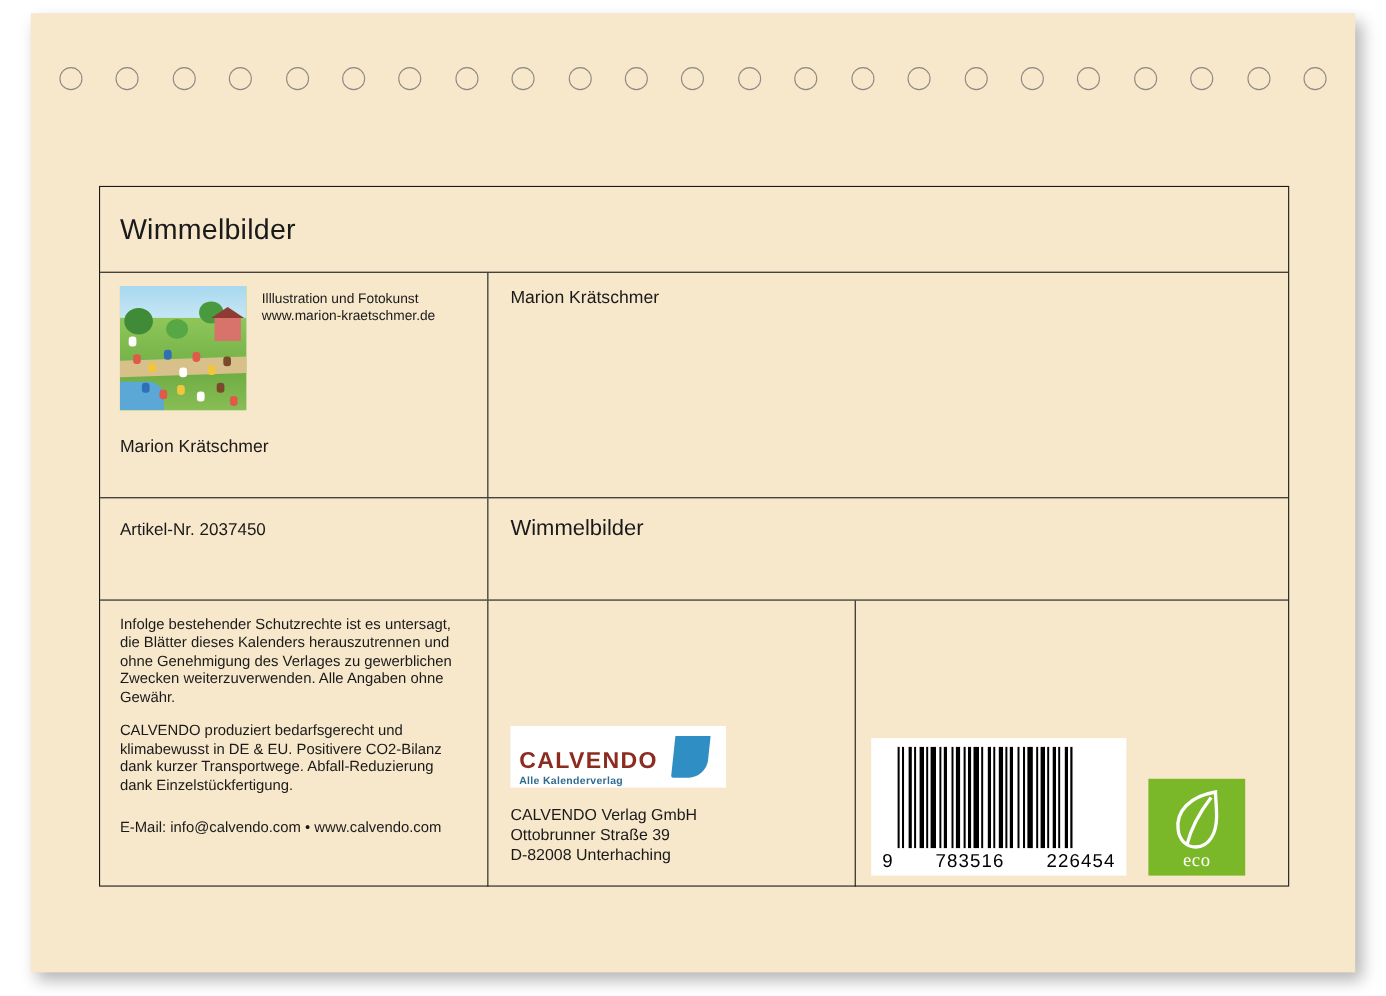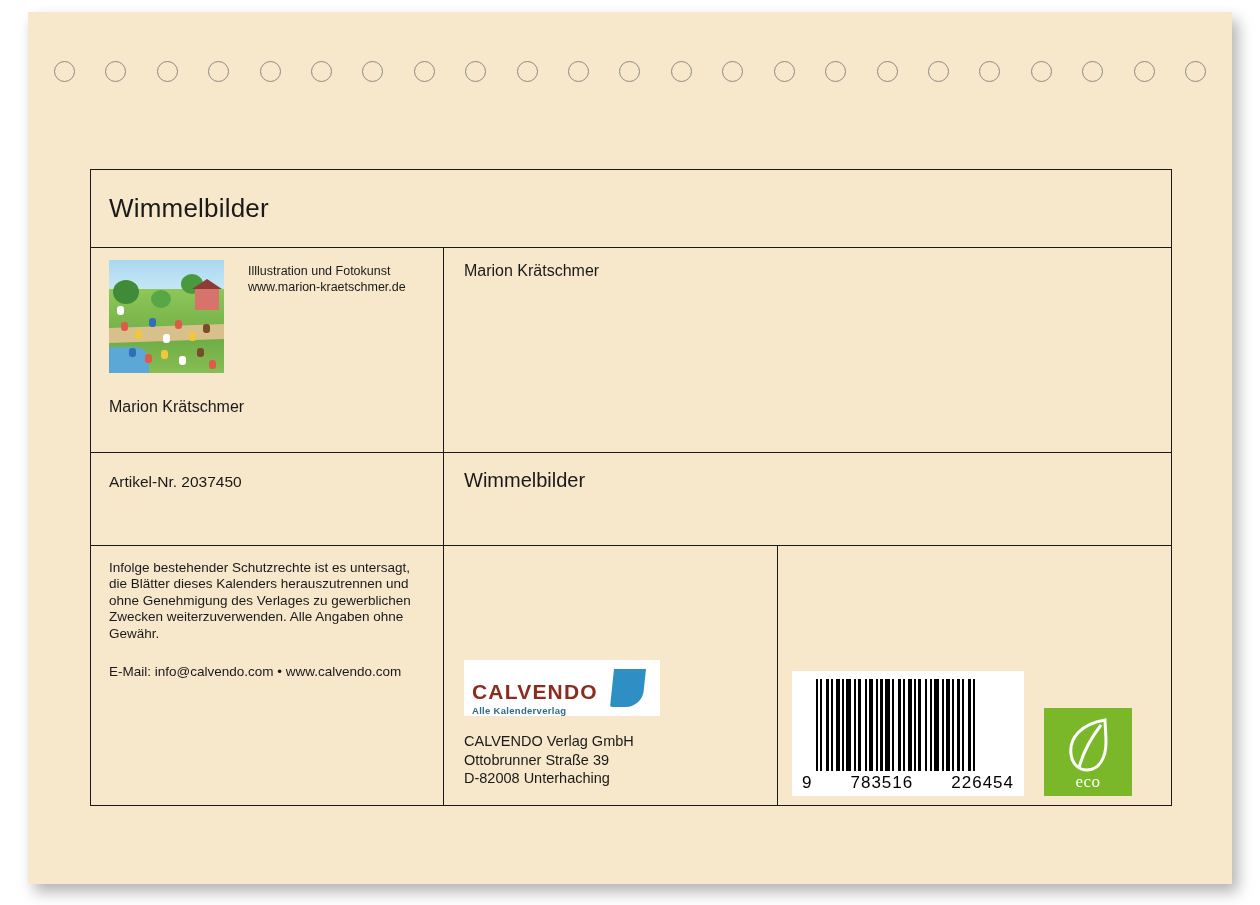--- a/index.html
+++ b/index.html
@@ -92,21 +92,21 @@
     padding: 12px 14px 10px 18px;
     position: relative;
   }
   .cell-right {
     flex: 1;
     box-sizing: border-box;
     padding: 14px 16px 10px 20px;
   }
   #cover-block {
     display: flex;
-    gap: 24px;
+    gap: 14px;
     align-items: flex-start;
   }
   #cover-thumb {
     width: 115px;
     height: 113px;
     flex: 0 0 auto;
     position: relative;
     overflow: hidden;
     border: 0;
     background: #9bd06a;
@@ -400,20 +400,21 @@
         </div>
         <div class="cell-right">
           <div id="product-title">Wimmelbilder</div>
         </div>
       </div>
 
       <div class="row" id="row-legal">
         <div class="cell-left">
           <div id="legal-text">
             <p>Infolge bestehender Schutzrechte ist es untersagt, die Blätter dieses Kalenders herauszutrennen und ohne Genehmigung des Verlages zu gewerblichen Zwecken weiterzuverwenden. Alle Angaben ohne Gewähr.</p>
+            <p>CALVENDO produziert bedarfsgerecht und klimabewusst in DE &amp; EU. Positivere CO2-Bilanz dank kurzer Transportwege. Abfall-Reduzierung dank Einzelstückfertigung.</p>
             <p id="email-line">E-Mail: info@calvendo.com • www.calvendo.com</p>
           </div>
         </div>
 
         <div class="cell-mid">
 
           <div id="calvendo-logo">
             <div>
               <div id="calvendo-wordmark">CALVENDO</div>
               <div id="calvendo-tagline">Alle Kalenderverlag</div>

